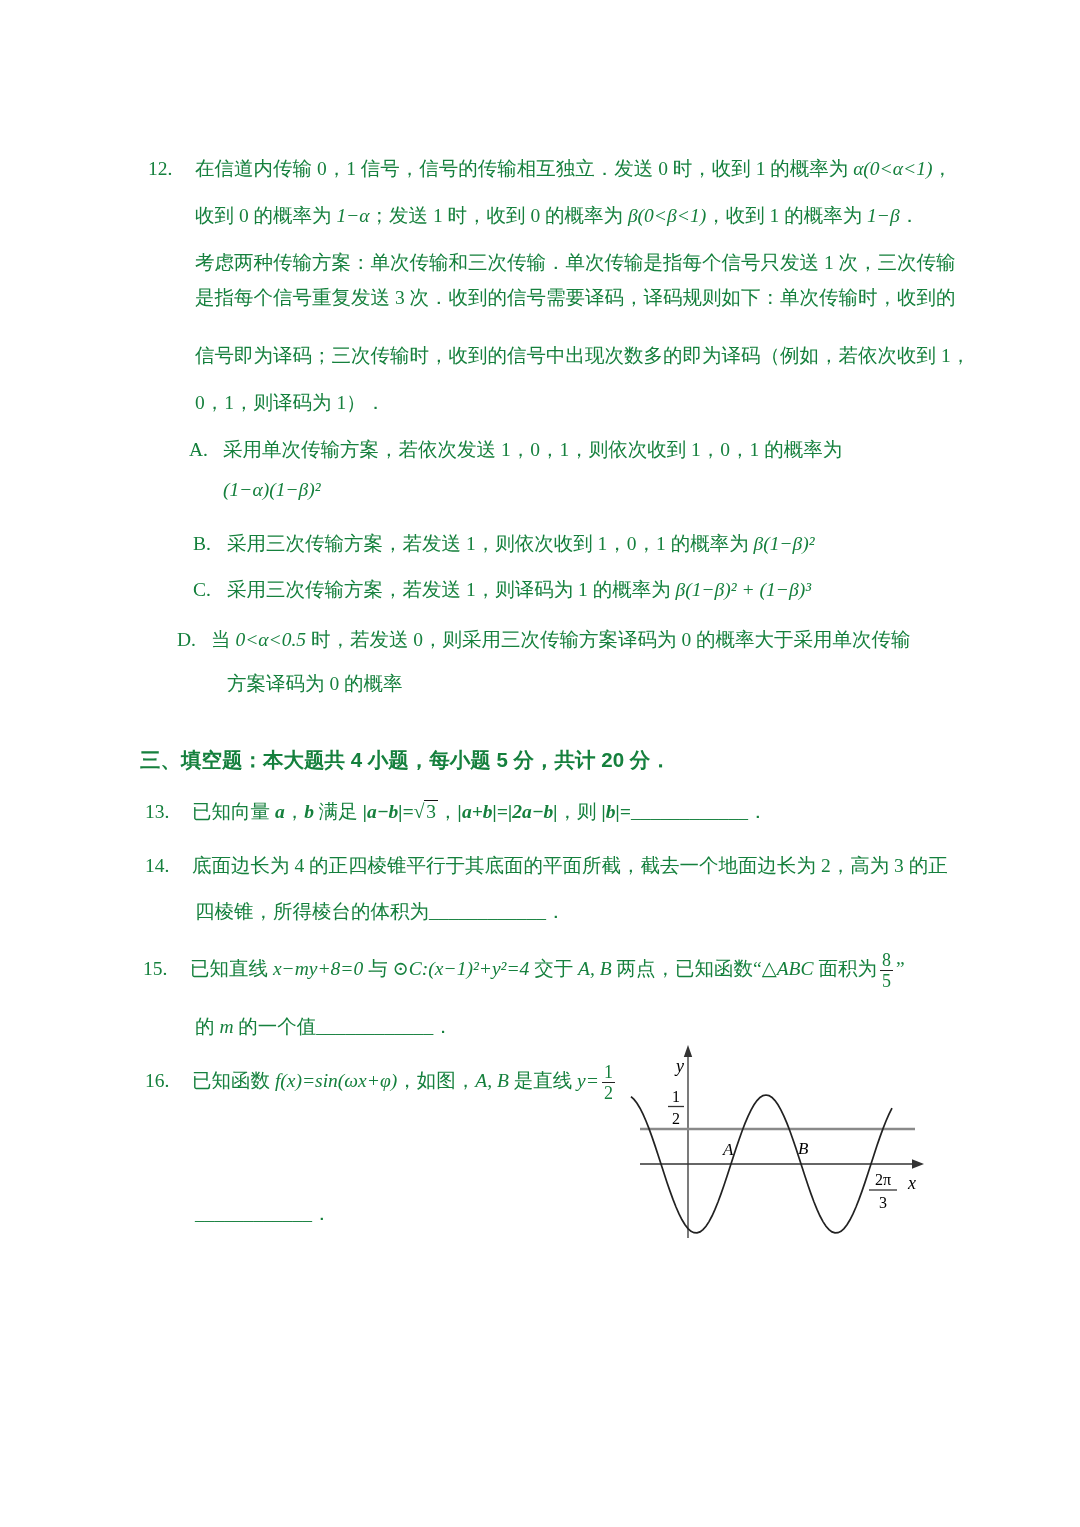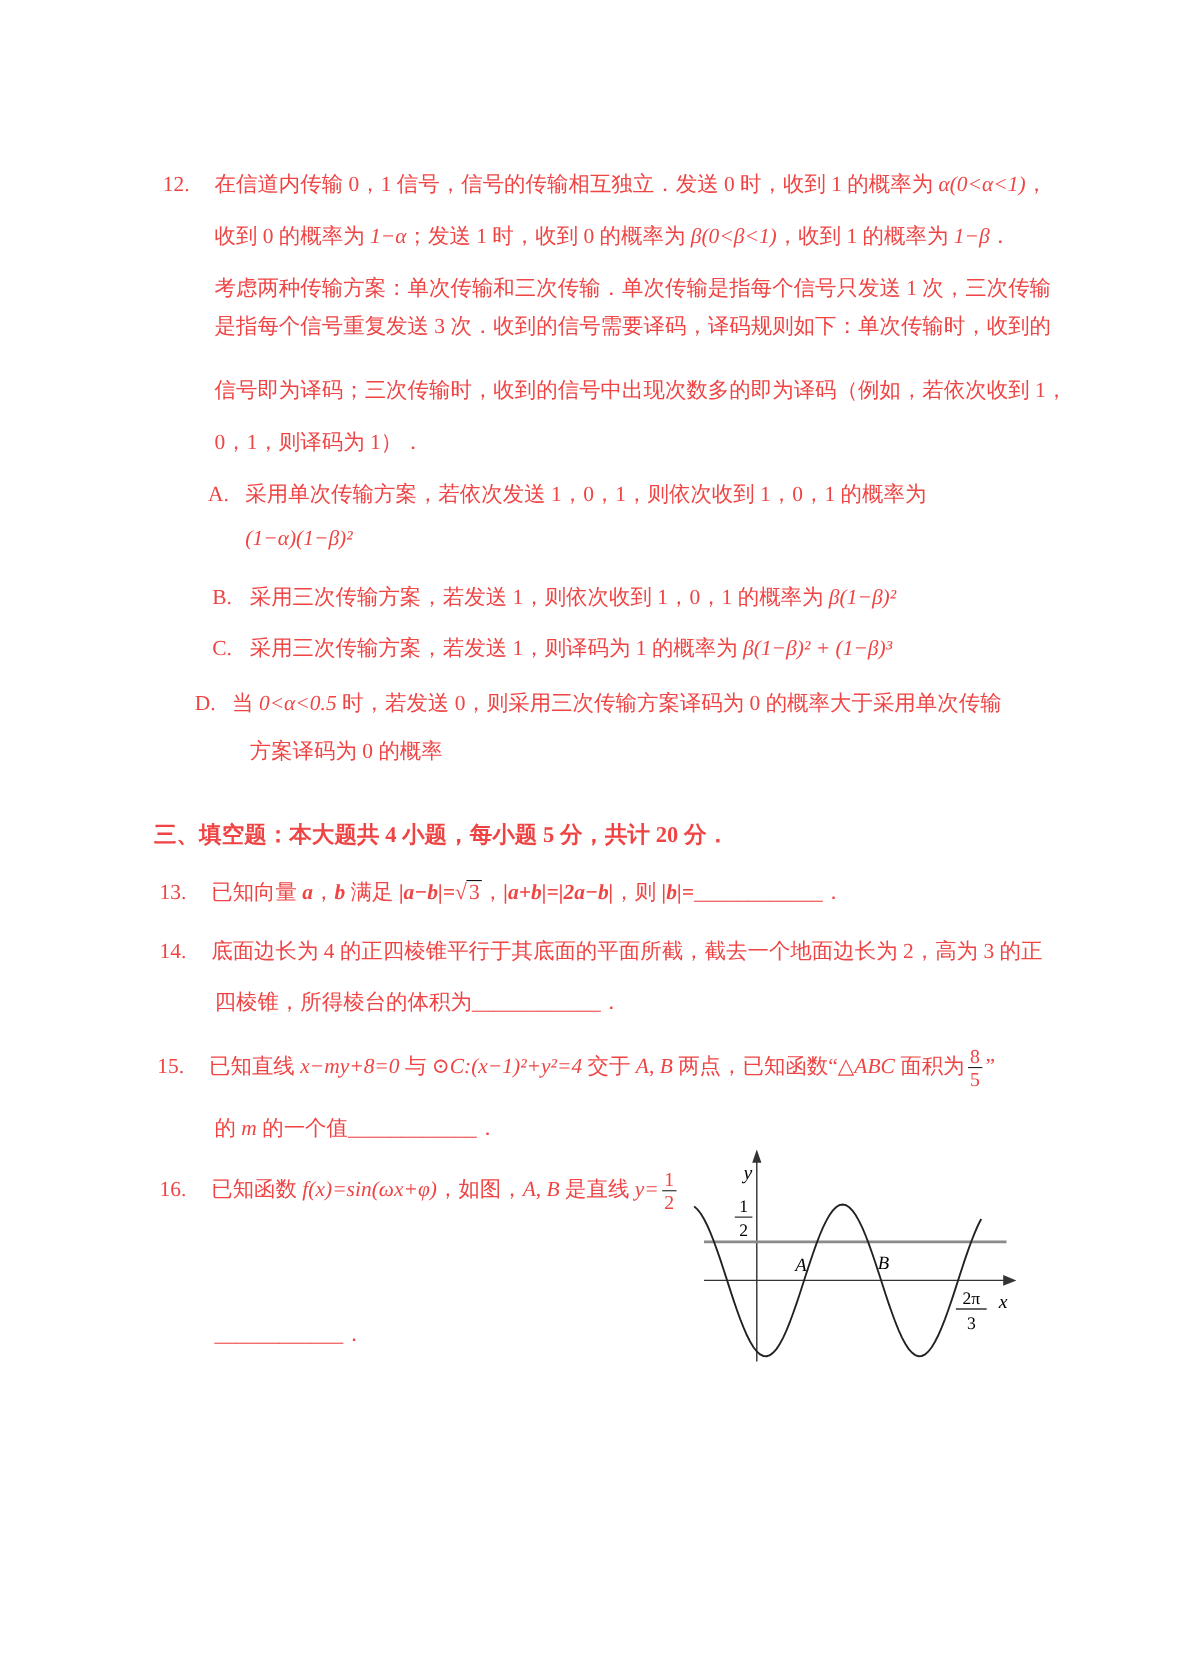--- a/index.html
+++ b/index.html
@@ -1,23 +1,23 @@
 <!DOCTYPE html>
 <html><head>
 <meta charset="utf-8">
 <style>
   html,body{margin:0;padding:0;background:#fff}
   .page{position:relative;width:1080px;height:1238px;background:#ffffff;overflow:hidden;
-        font-family:"Liberation Serif","DejaVu Serif",serif;color:#ef4444}
+        font-family:"Liberation Serif","DejaVu Serif",serif;color:#15803d}
   .ln{position:absolute;white-space:pre;font-size:19.5px;line-height:27px}
   .qno{display:inline-block;width:47px}
   .olab{display:inline-block;width:34px}
   .m{font-style:italic}
   .mv{font-style:italic;font-weight:700}
-  .sec{font-weight:700;font-size:20.5px;font-family:Liberation Serif, serif}
+  .sec{font-weight:700;font-size:20.5px;font-family:Liberation Sans, sans-serif}
   .frac{display:inline-block;text-align:center;vertical-align:middle;line-height:1.12;
         font-size:18px;margin:0 3px;font-style:normal}
   .frac .num{display:block;padding:0 2px}
   .frac .den{display:block;border-top:1.4px solid #222;padding:0 2px}
   .rt{border-top:1.5px solid #161616;padding:0 2px}
   .graph{position:absolute;left:626px;top:1042px;width:332px;height:238px}
   .graph text{font-family:"Liberation Serif","DejaVu Serif",serif}
   .gi{font-style:italic}
   .footer{position:absolute;left:0;top:1372px;width:100%;text-align:left;font-size:19px;
           white-space:pre}

